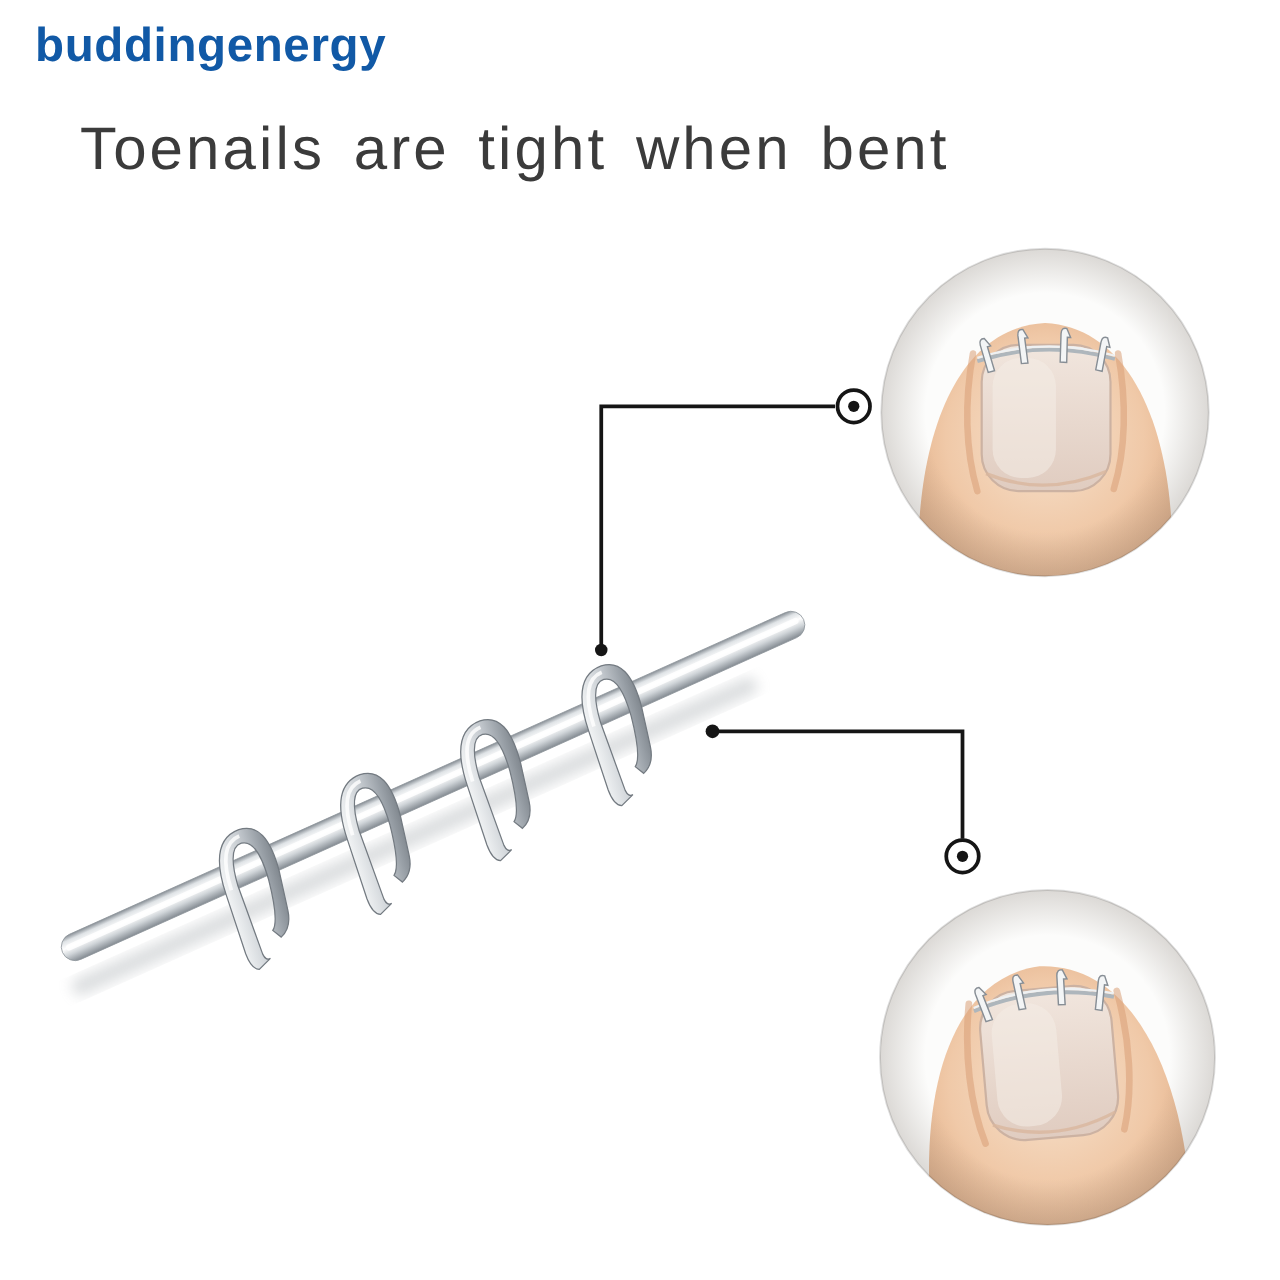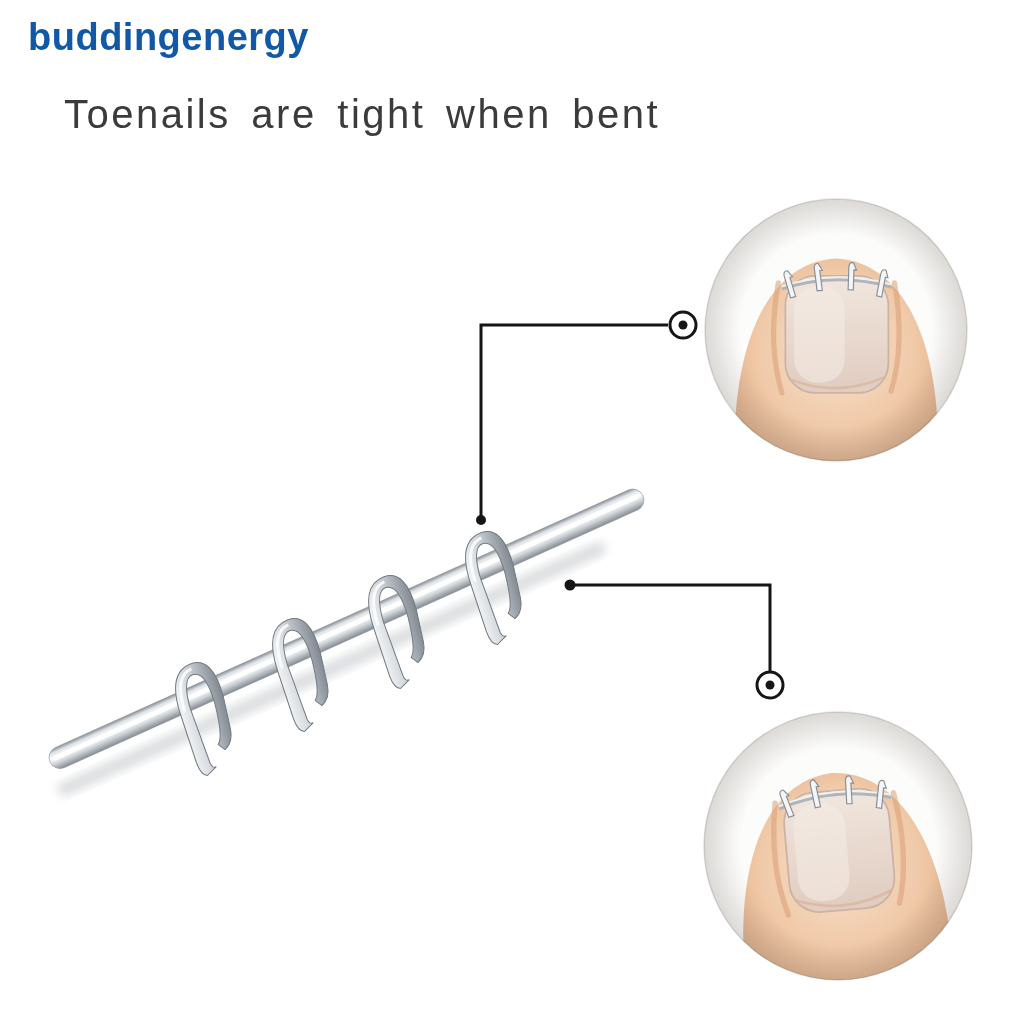--- a/index.html
+++ b/index.html
@@ -6,21 +6,21 @@
   .canvas{
     position:relative;width:1024px;height:1024px;background:#ffffff;
     overflow:hidden;font-family:"Liberation Sans",sans-serif;
   }
   .watermark{
     position:absolute;left:28px;top:16px;
     font-size:38px;font-weight:700;letter-spacing:.5px;color:#1159a6;
   }
   .title{
     position:absolute;left:64px;top:92px;margin:0;
-    font-size:40px;font-weight:500;color:#3b3b3b;
+    font-size:48px;font-weight:500;color:#3b3b3b;
     letter-spacing:2.5px;word-spacing:7px;white-space:nowrap;
   }
   .scene{position:absolute;left:0;top:0;}
 </style>
 </head>
 <body>
 
 <div class="canvas">
 
   <div class="watermark" style="color: rgb(17, 89, 166);">buddingenergy</div>

